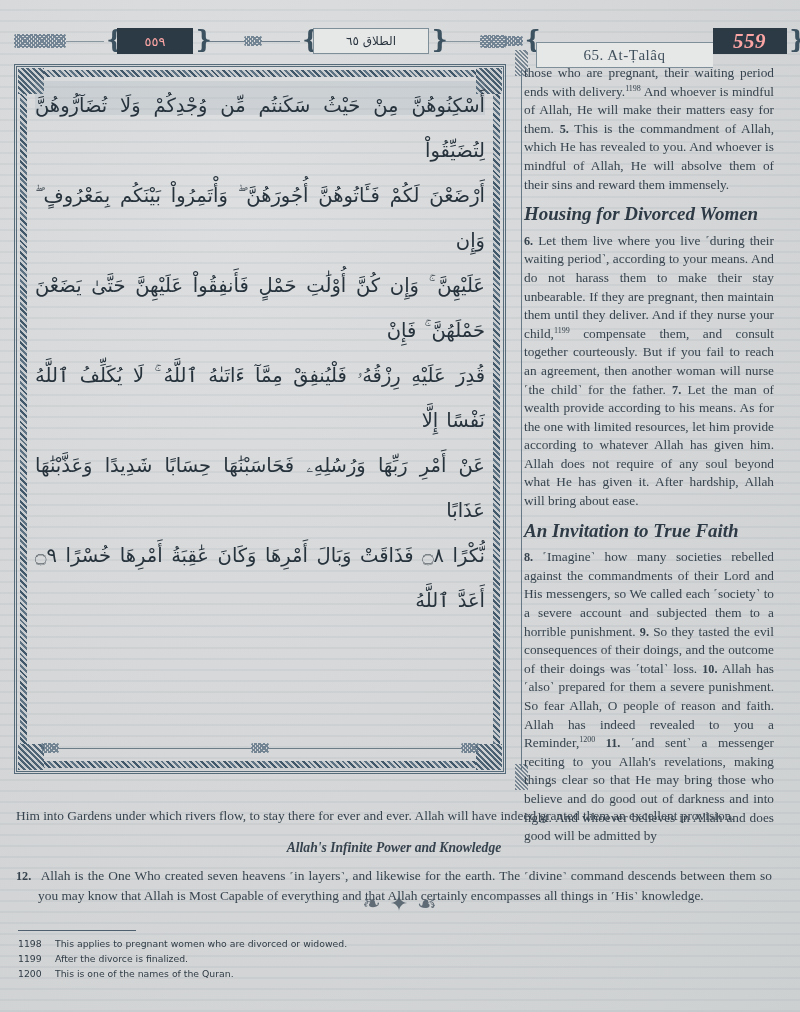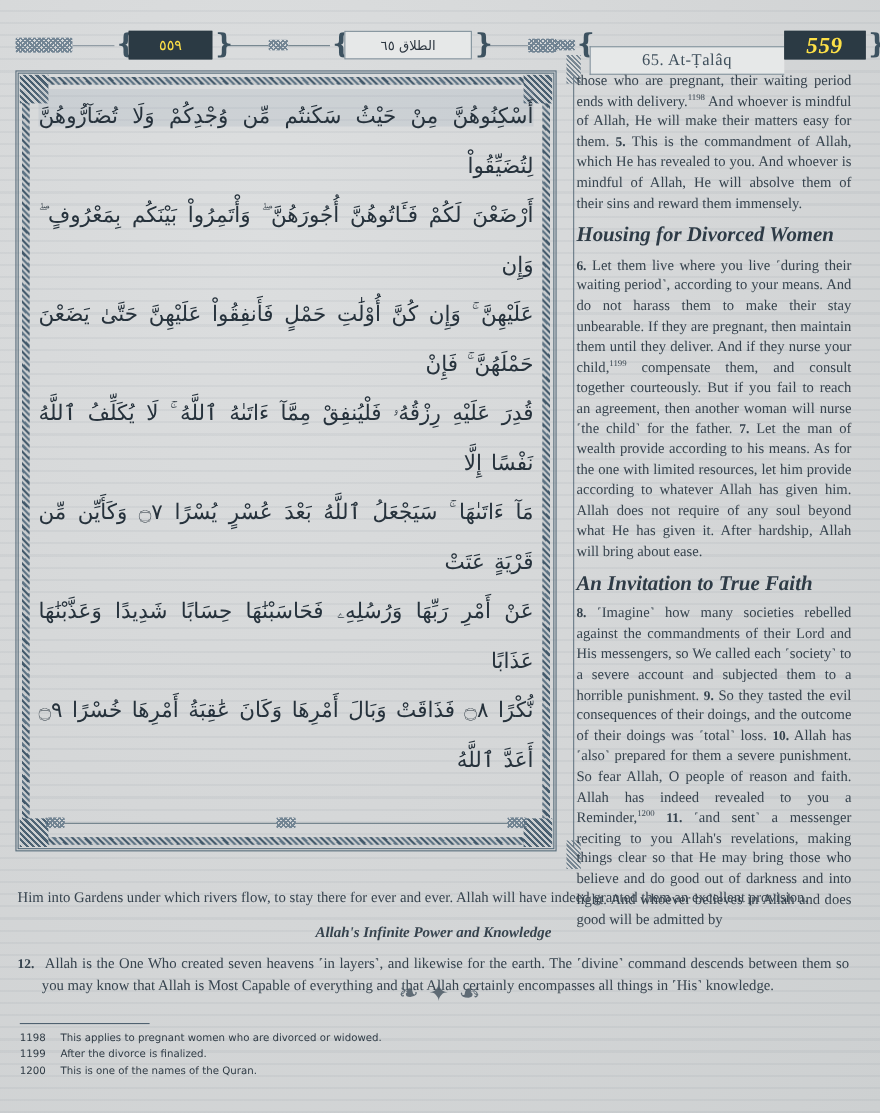--- a/index.html
+++ b/index.html
@@ -108,21 +108,21 @@
     display: flex;
     align-items: center;
     justify-content: center;
     border: 1px solid #7f8f9a;
     background: #e6e8e8;
     letter-spacing: .5px;
   }
   .pill.dark {
     background: #2b3a44;
     border-color: #2b3a44;
-    color: #fde047;
+    color: #fca5a5;
   }
   .pill.ar {
     direction: rtl;
     font-family: "DejaVu Sans", sans-serif;
     font-size: 12px;
     min-width: 86px;
   }
   .pill.ar-num {
     font-family: "DejaVu Sans", sans-serif;
     font-size: 13px;
@@ -371,21 +371,20 @@
     <span class="ar-corner c-bl"></span>
     <span class="ar-corner c-br"></span>
 
     <div class="ar-hl"></div>
 
     <div class="ar-body">
       <p class="ar-line">أَسْكِنُوهُنَّ مِنْ حَيْثُ سَكَنتُم مِّن وُجْدِكُمْ وَلَا تُضَآرُّوهُنَّ لِتُضَيِّقُواْ</p>
       <p class="ar-line">أَرْضَعْنَ لَكُمْ فَـَٔاتُوهُنَّ أُجُورَهُنَّ ۖ وَأْتَمِرُواْ بَيْنَكُم بِمَعْرُوفٍ ۖ وَإِن</p>
       <p class="ar-line">عَلَيْهِنَّ ۚ وَإِن كُنَّ أُوْلَٰتِ حَمْلٍ فَأَنفِقُواْ عَلَيْهِنَّ حَتَّىٰ يَضَعْنَ حَمْلَهُنَّ ۚ فَإِنْ</p>
       <p class="ar-line">قُدِرَ عَلَيْهِ رِزْقُهُۥ فَلْيُنفِقْ مِمَّآ ءَاتَىٰهُ ٱللَّهُ ۚ لَا يُكَلِّفُ ٱللَّهُ نَفْسًا إِلَّا</p>
-      <p class="ar-line">مَآ ءَاتَىٰهَا ۚ سَيَجْعَلُ ٱللَّهُ بَعْدَ عُسْرٍ يُسْرًا ۝٧ وَكَأَيِّن مِّن قَرْيَةٍ عَتَتْ</p>
       <p class="ar-line">عَنْ أَمْرِ رَبِّهَا وَرُسُلِهِۦ فَحَاسَبْنَٰهَا حِسَابًا شَدِيدًا وَعَذَّبْنَٰهَا عَذَابًا</p>
       <p class="ar-line">نُّكْرًا ۝٨ فَذَاقَتْ وَبَالَ أَمْرِهَا وَكَانَ عَٰقِبَةُ أَمْرِهَا خُسْرًا ۝٩ أَعَدَّ ٱللَّهُ</p>
 
     </div>
 
     <div class="ar-footrule">
       <span class="knot tiny"></span>
       <span class="rule"></span>
       <span class="knot tiny"></span>
       <span class="rule"></span>

